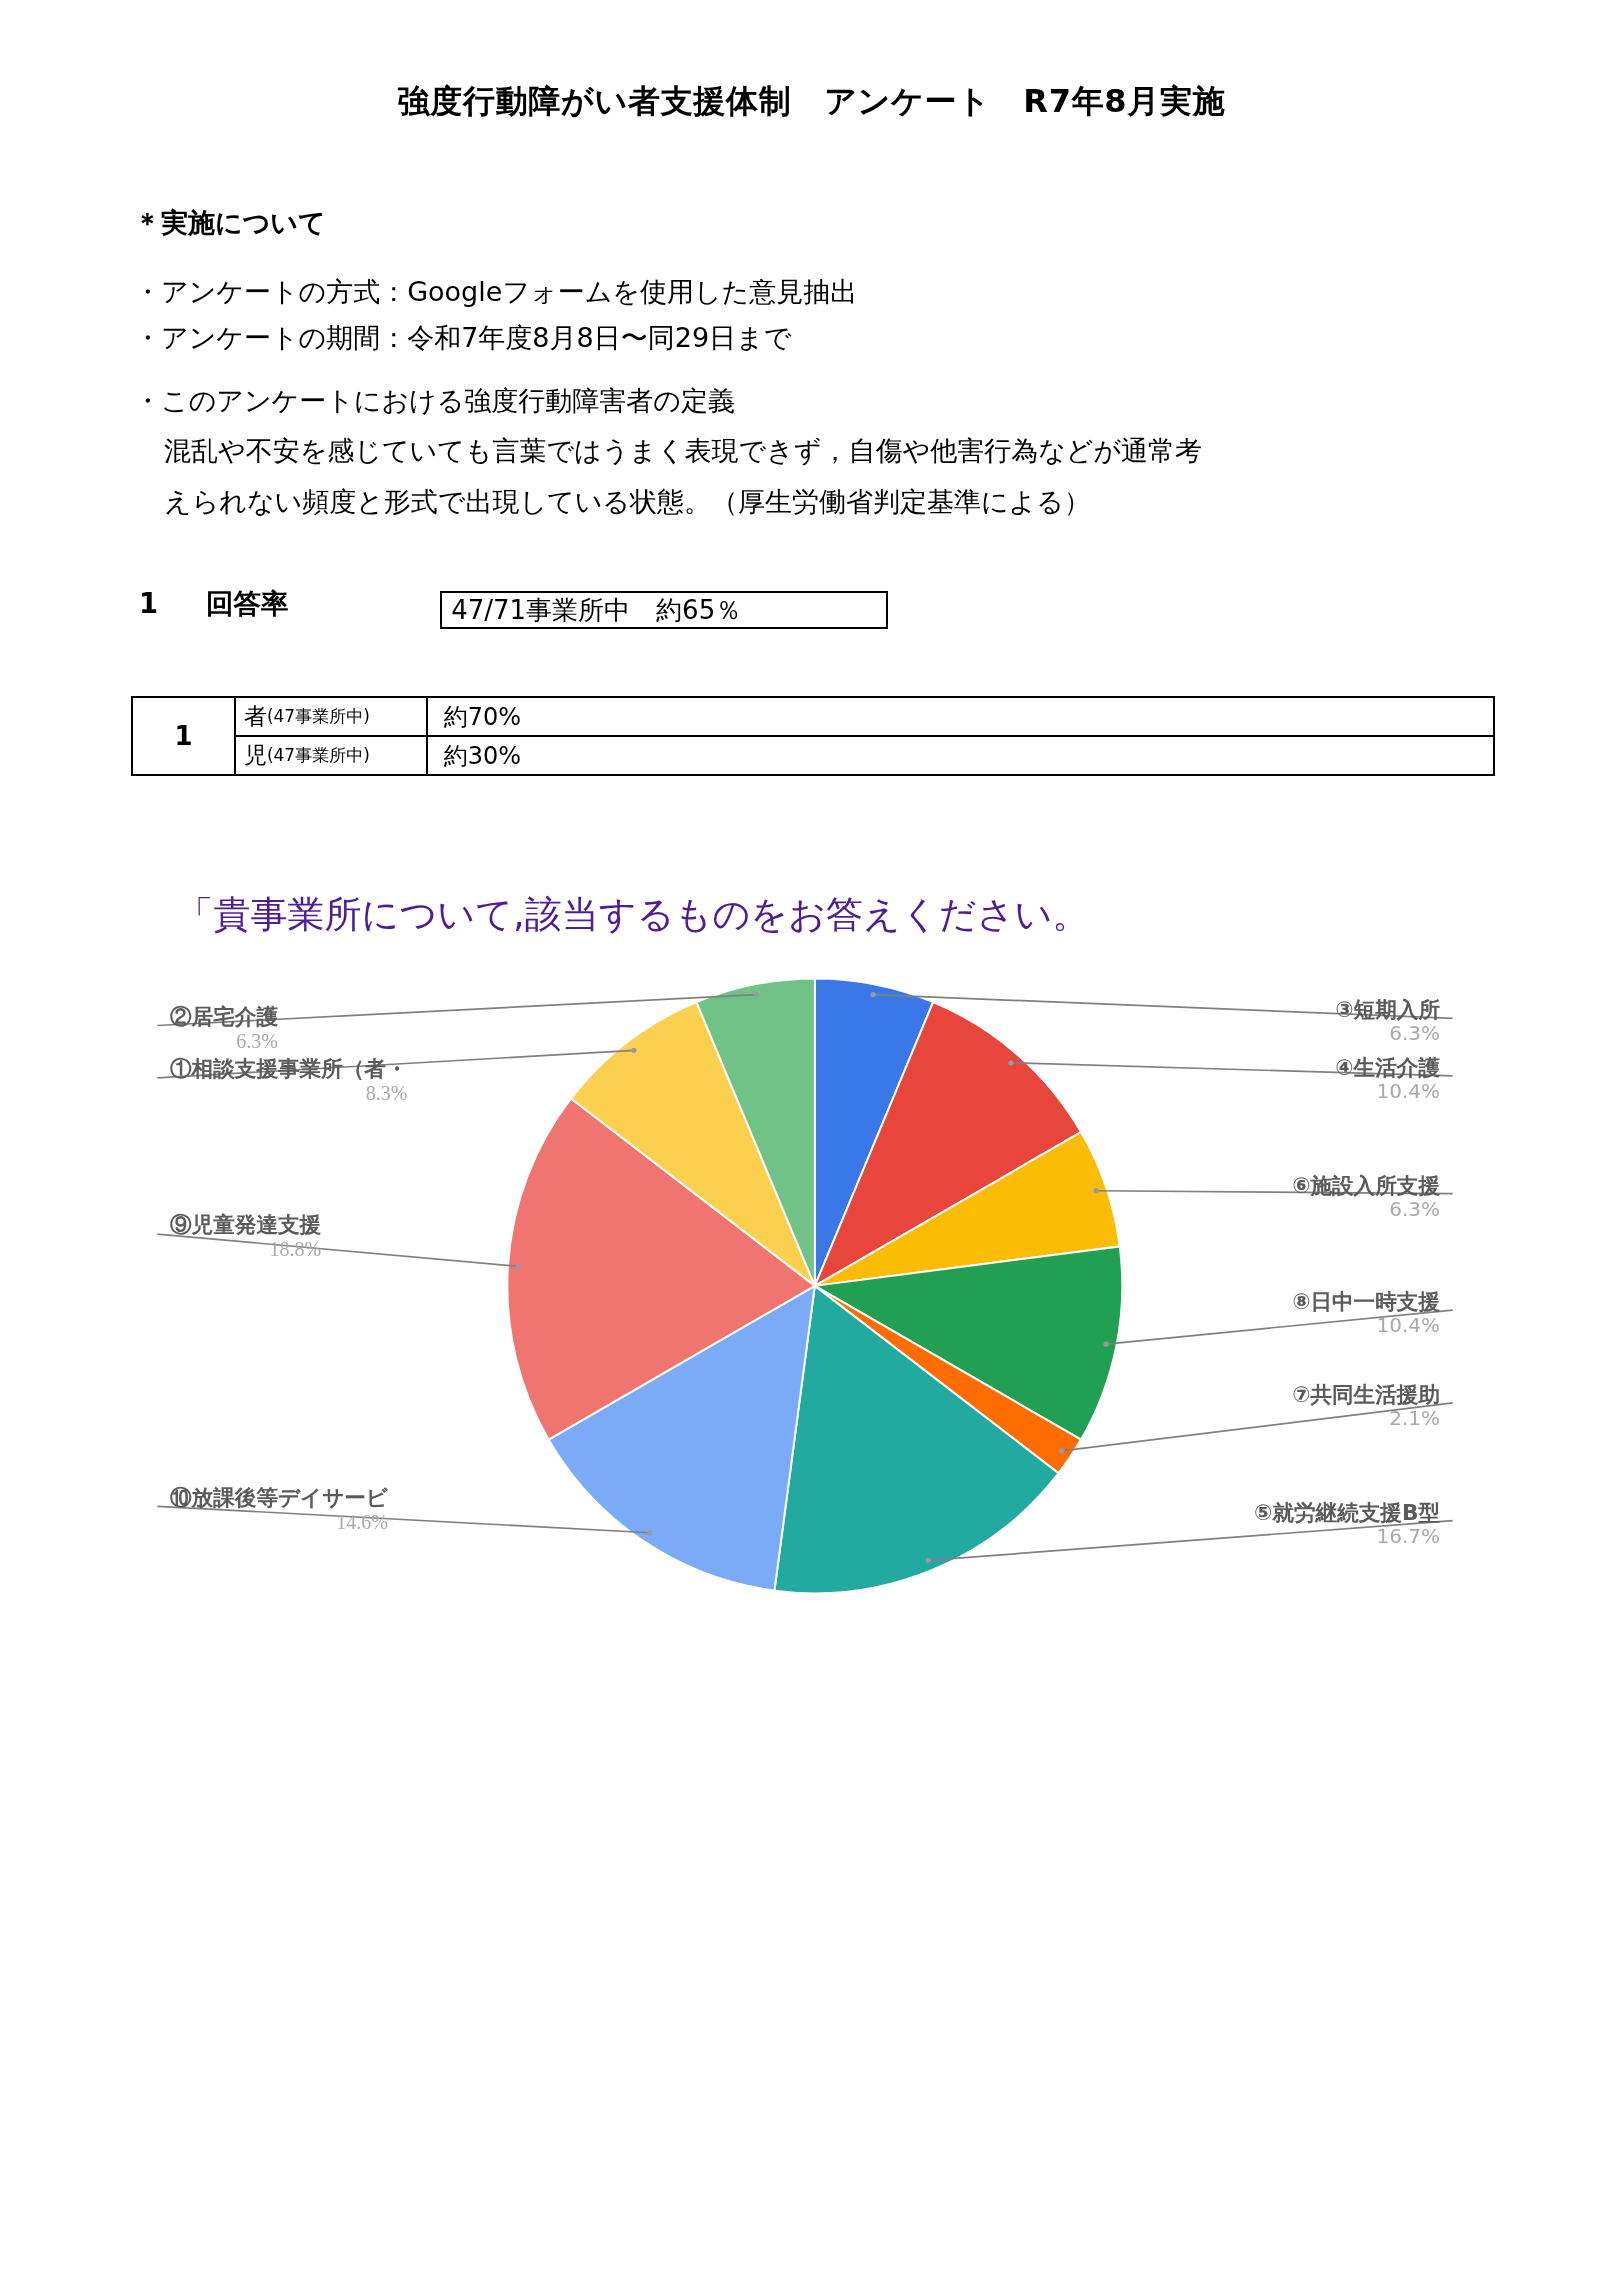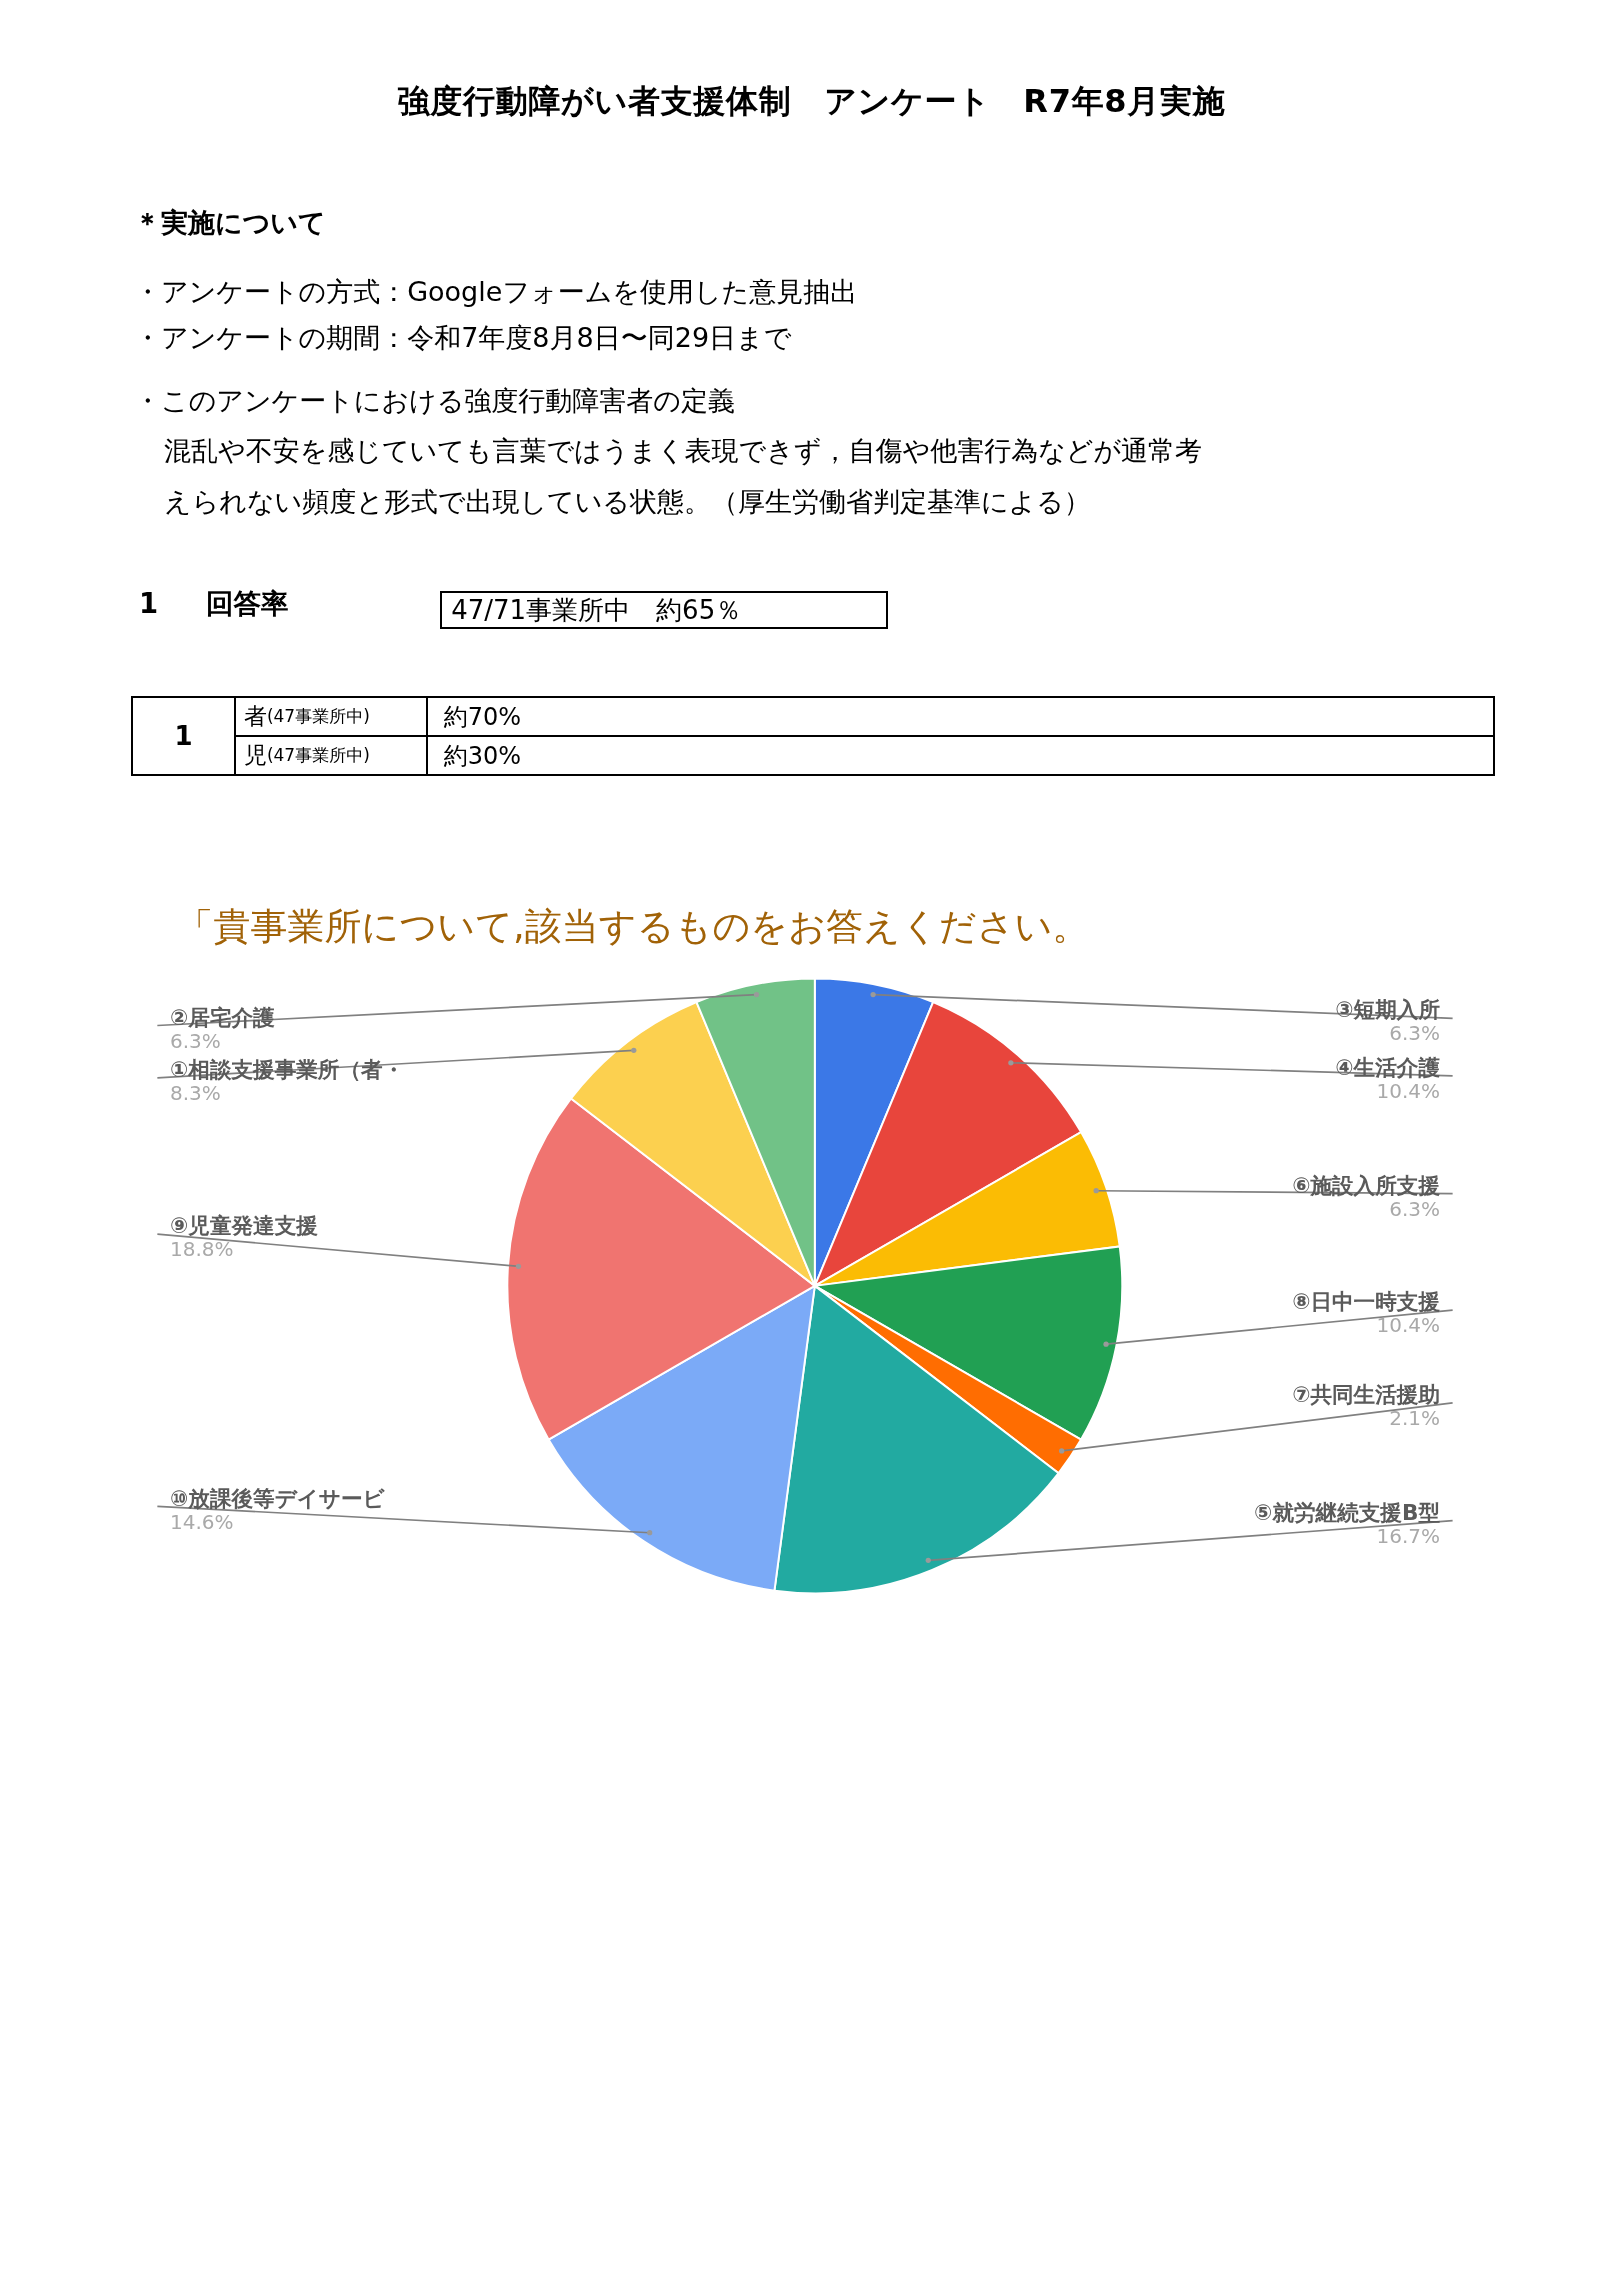--- a/index.html
+++ b/index.html
@@ -94,36 +94,36 @@
     font-size:24px;
     font-family:"DejaVu Sans","Liberation Sans",sans-serif;
   }
 
   
   .chart-wrap{
     position:absolute; left:157px; top:877px;
     width:1296px; height:785px;
   }
   .chart-title{
-    position:absolute; left:19.6px; top:25px;
-    font-size:37px; color:#a16207;
+    position:absolute; left:19.6px; top:13px;
+    font-size:37px; color:#4c1d95;
     white-space:nowrap;
     font-family:"DejaVu Sans","Liberation Sans",sans-serif;
   }
   .pie-svg{ position:absolute; left:0; top:0; }
   .lbl{
     position:absolute;
     font-family:"DejaVu Sans","Liberation Sans",sans-serif;
     white-space:nowrap;
     line-height:1.18;
   }
   .lbl .nm{ display:block; font-size:21.6px; color:#5a5a5a; font-weight:600; }
   .lbl .pc{ display:block; font-size:20px; color:#a9a9a9; }
   .lbl.right{ text-align:right; }
-  .lbl.left{ text-align:left; }
+  .lbl.left{ text-align:right;font-family:Liberation Serif, serif; }
 </style>
 </head>
 <body>
 
 <div class="page">
 
   <div class="doc-title">強度行動障がい者支援体制　アンケート　R7年8月実施</div>
 
   <div class="sec-head">＊実施について</div>
 

